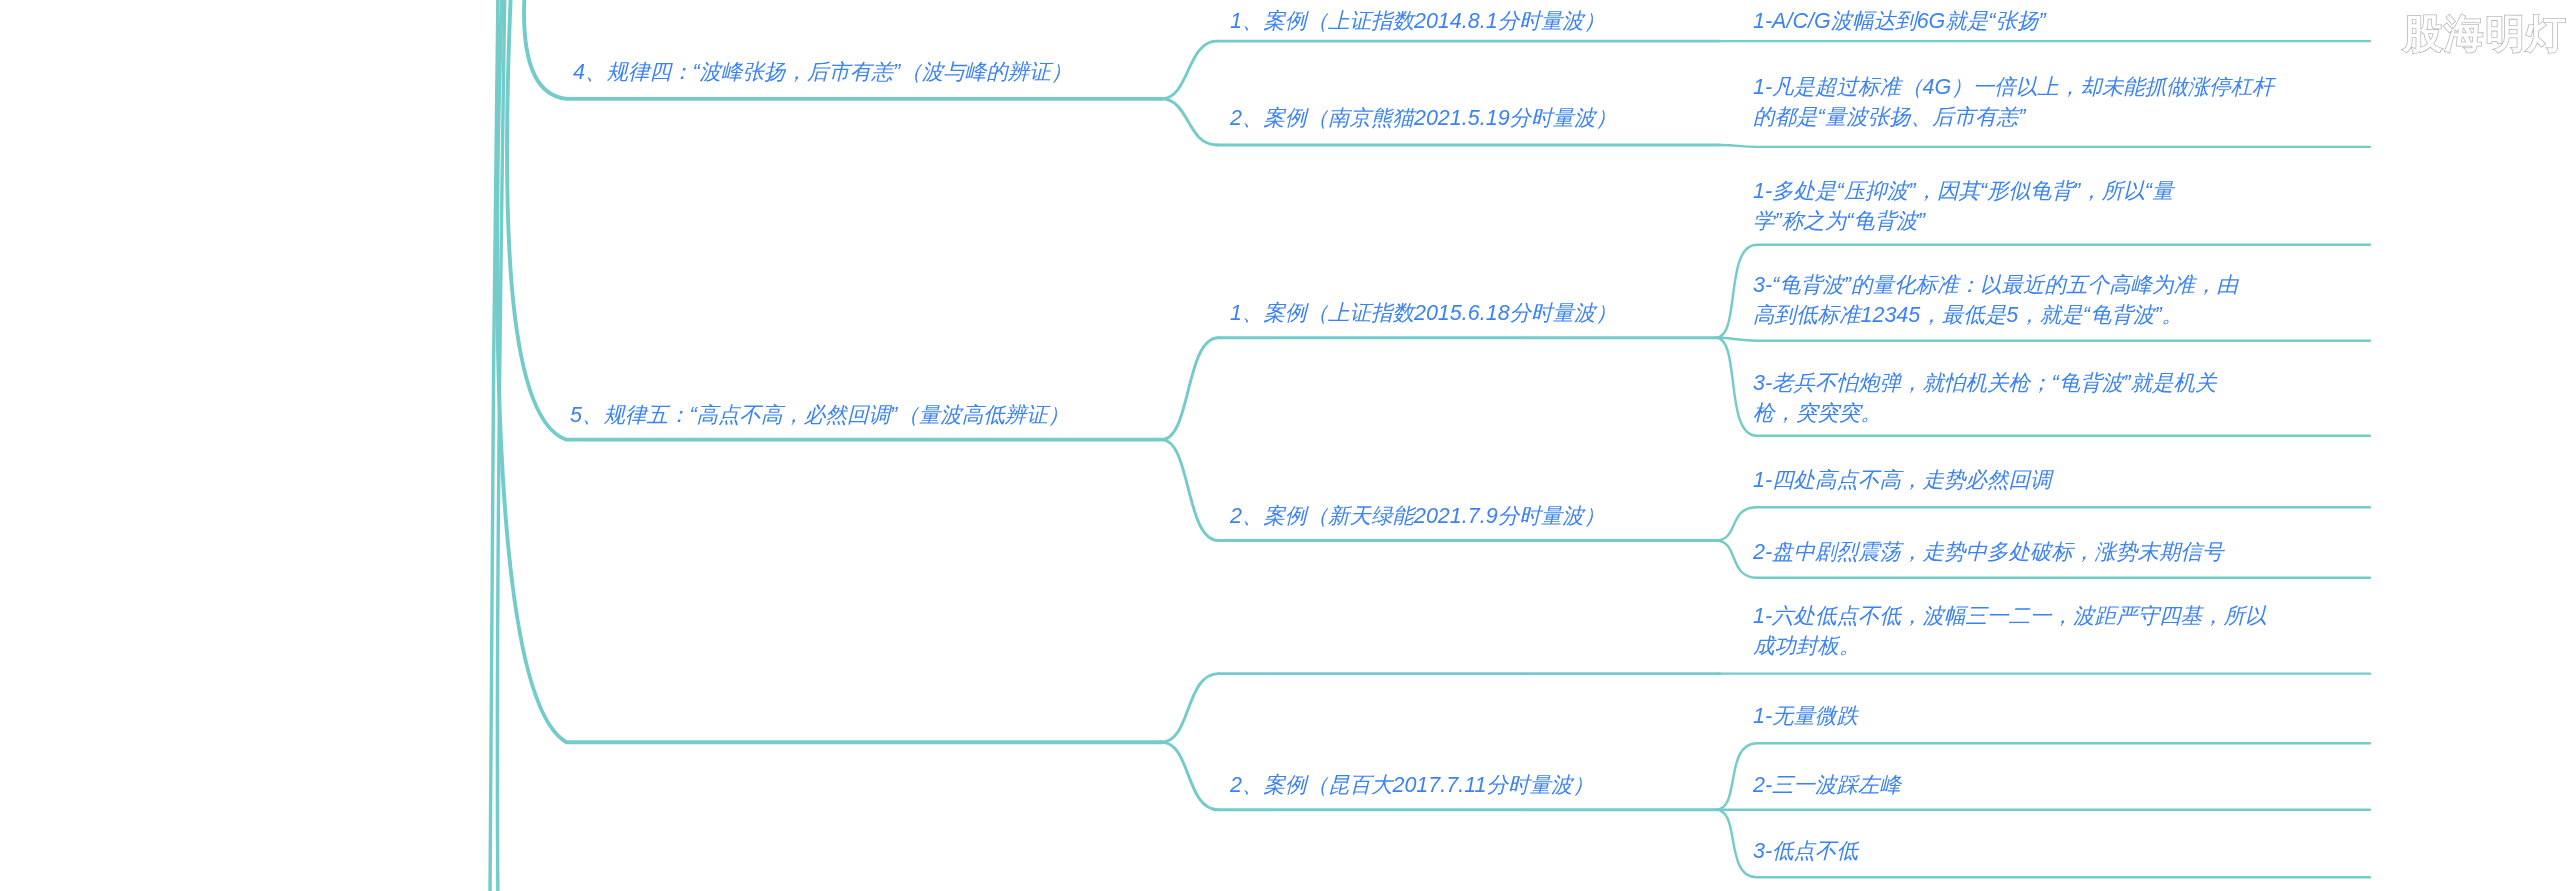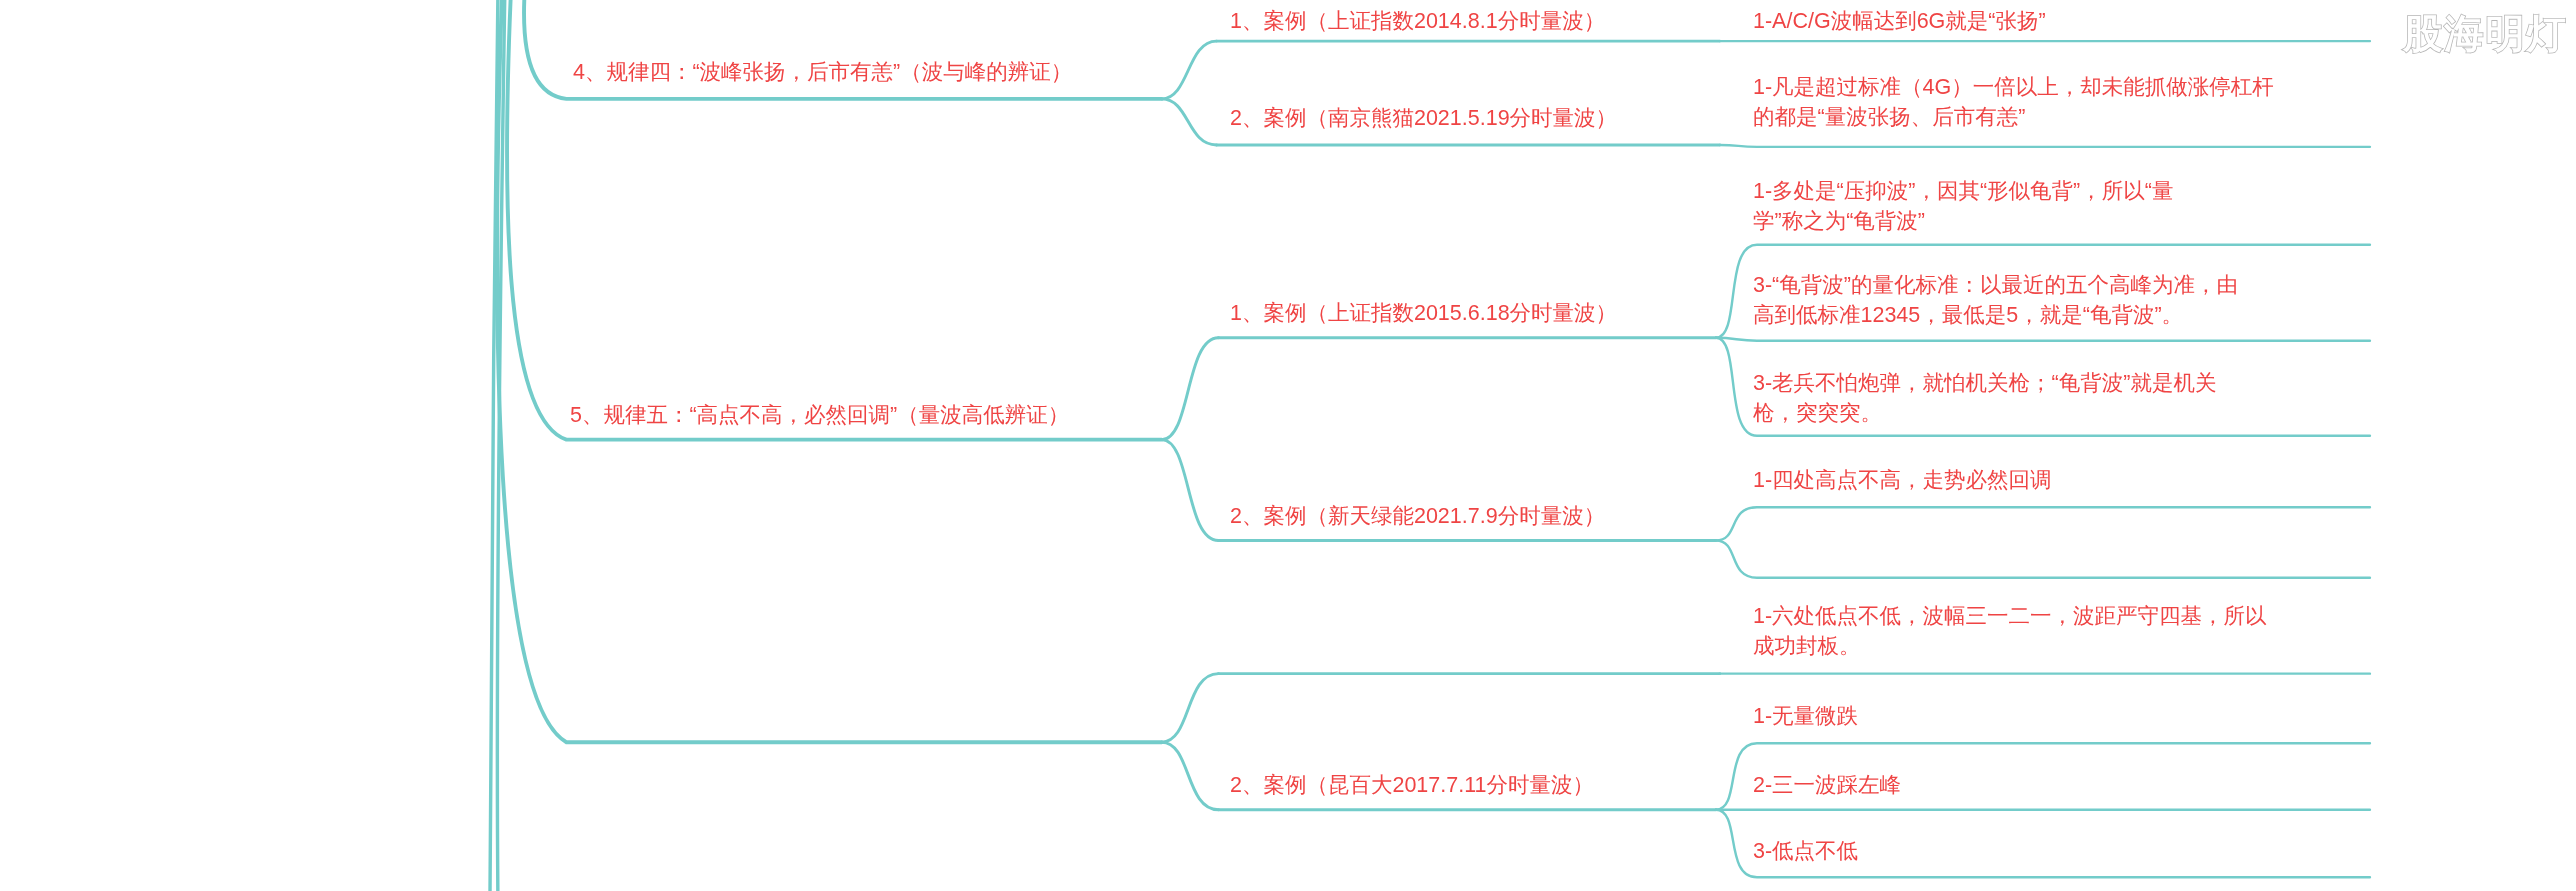--- a/index.html
+++ b/index.html
@@ -9,23 +9,24 @@
     height: 891px;
     overflow: hidden;
     background: #ffffff;
     font-family: "Liberation Sans", "DejaVu Sans", sans-serif;
   }
   .links { position: absolute; left: 0; top: 0; }
   .node {
     position: absolute;
     font-size: 21.5px;
     line-height: 30px;
-    color: #ef4444;
+    color: #3b82f6;
     white-space: pre-wrap;
     cursor: default;
+    font-style: italic;
   }
   .nowrap { white-space: nowrap; }
   .leaf { width: 627px; }
   .watermark {
     font-size: 40px;
     font-weight: bold;
     letter-spacing: 2px;
     fill: #ffffff;
     stroke: #b6b6b6;
     stroke-width: 1.6px;
@@ -89,20 +90,21 @@
   <div class="node leaf" style="left:1753px; top:5.9px">1-A/C/G波幅达到6G就是“张扬”</div>
   <div class="node leaf" style="left:1753px; top:72px">1-凡是超过标准（4G）一倍以上，却未能抓做涨停杠杆
 的都是“量波张扬、后市有恙”</div>
   <div class="node leaf" style="left:1753px; top:176px">1-多处是“压抑波”，因其“形似龟背”，所以“量
 学”称之为“龟背波”</div>
   <div class="node leaf" style="left:1753px; top:270px">3-“龟背波”的量化标准：以最近的五个高峰为准，由
 高到低标准12345，最低是5，就是“龟背波”。</div>
   <div class="node leaf" style="left:1753px; top:368px">3-老兵不怕炮弹，就怕机关枪；“龟背波”就是机关
 枪，突突突。</div>
   <div class="node leaf" style="left:1753px; top:465px">1-四处高点不高，走势必然回调</div>
+  <div class="node leaf" style="left:1753px; top:537px">2-盘中剧烈震荡，走势中多处破标，涨势末期信号</div>
   <div class="node leaf" style="left:1753px; top:601px">1-六处低点不低，波幅三一二一，波距严守四基，所以
 成功封板。</div>
   <div class="node leaf" style="left:1753px; top:701px">1-无量微跌</div>
   <div class="node leaf" style="left:1753px; top:770px">2-三一波踩左峰</div>
   <div class="node leaf" style="left:1753px; top:836px">3-低点不低</div>
 
 </div>
 
 
 </body></html>

